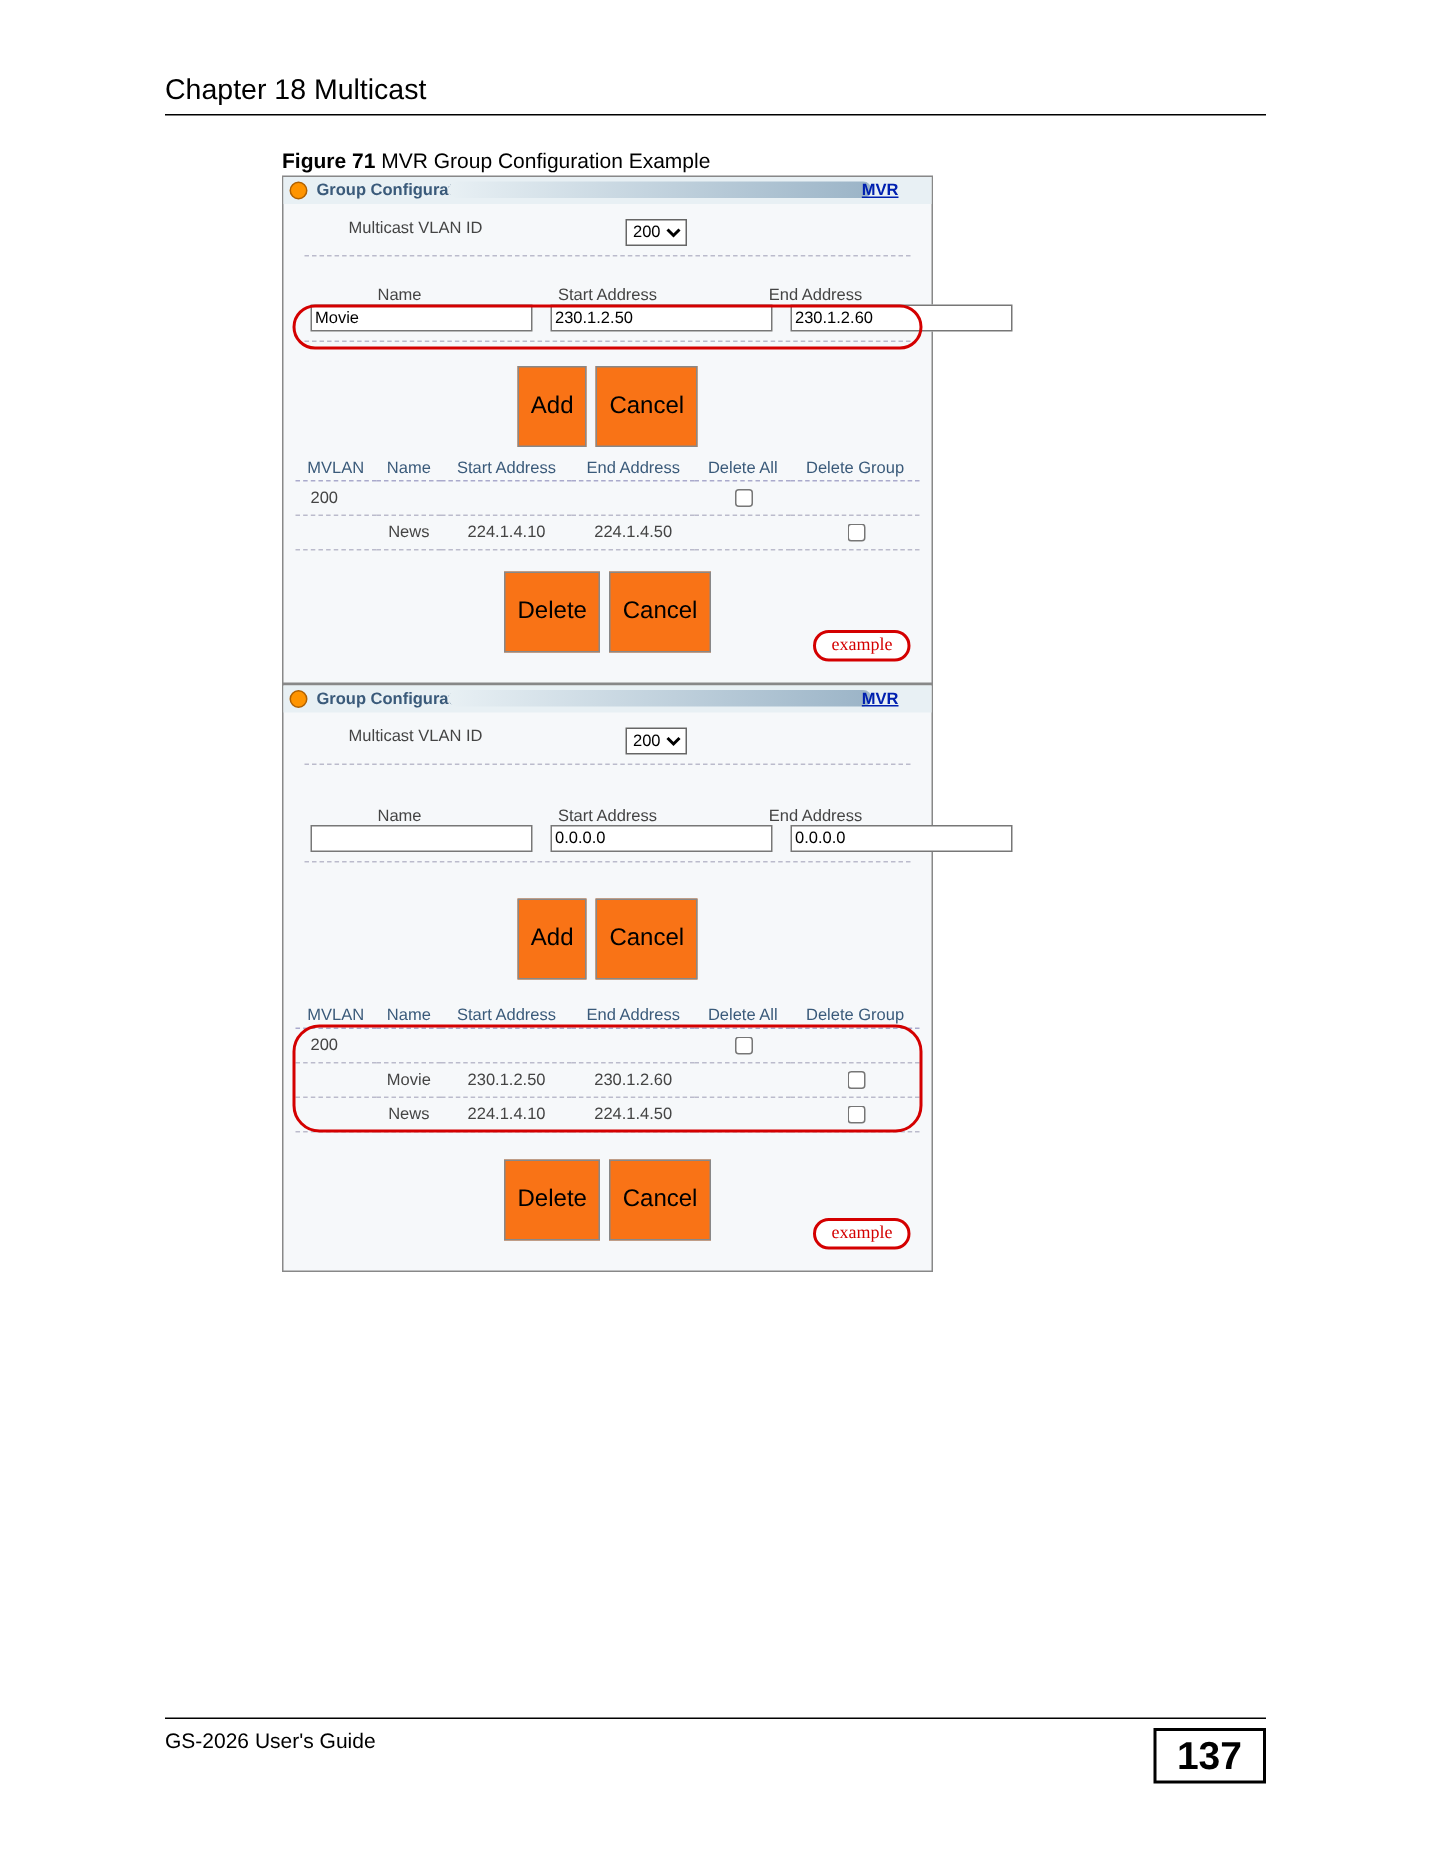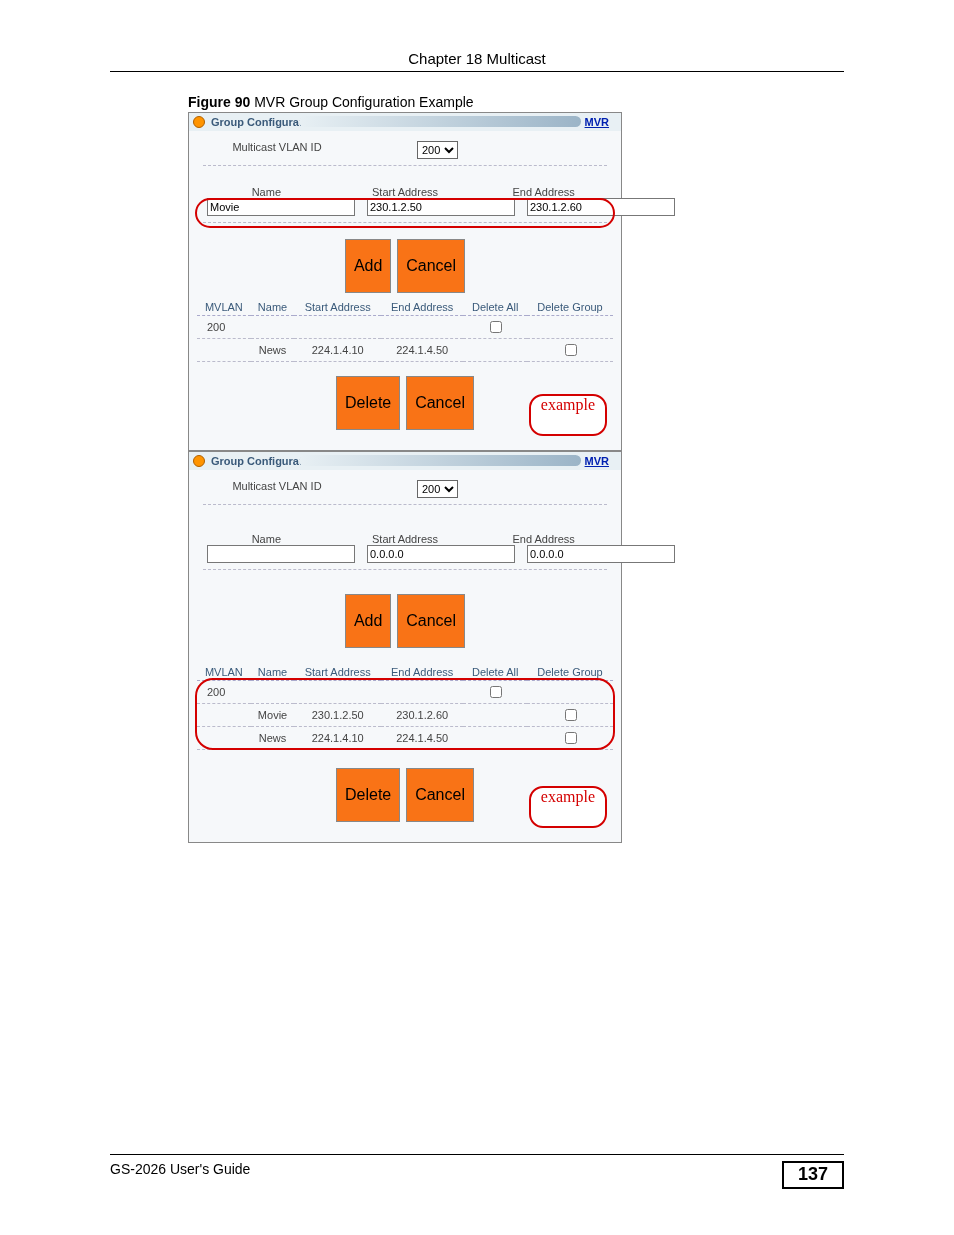--- a/index.html
+++ b/index.html
@@ -9,24 +9,24 @@
     width: 954px;
     height: 1235px;
     position: relative;
     font-size: 14px;
     color: #000;
   }
   .page {
     padding: 50px 110px 0 110px;
   }
   .chap-header {
-    text-align: center;
+    text-align: left;
     border-bottom: 1px solid #000;
     padding-bottom: 4px;
-    font-size: 15px;
+    font-size: 19px;
   }
   .fig-caption {
     font-size: 14px;
     margin: 22px 0 2px 78px;
   }
   .fig-caption b { font-weight: bold; }
   .panel {
     width: 432px;
     margin-left: 78px;
     border: 1px solid #888;
@@ -56,21 +56,21 @@
   .panel-title-bar-grad {
     position:absolute; left:110px; top:3px; right:40px; height:11px;
     background: linear-gradient(to left,#9bb4c7,#e8f0f4);
     border-radius: 6px;
   }
   .mvr-link {
     color: #0020b0;
     font-weight: bold;
     text-decoration: underline;
     font-size: 11px;
-    padding-right: 12px;
+    padding-right: 22px;
     position: relative;
     z-index: 2;
   }
   .section {
     padding: 6px 8px 10px 8px;
   }
   .field-row {
     display: flex;
     align-items: flex-start;
     font-size: 11px;
@@ -142,56 +142,56 @@
     text-align: center;
     padding: 2px 4px;
     border-bottom: 1px dashed #bbc;
   }
   .tbl td.left { text-align: left; padding-left: 10px;}
   .example-badge {
     position: absolute;
     right: 6px;
     color: #d40000;
     font-family: "Times New Roman", serif;
-    font-size: 16px;
+    font-size: 12px;
     border: 2px solid #d40000;
     border-radius: 14px;
-    padding: 0 10px 20px 10px;
+    padding: 0 10px 2px 10px;
     background: #fff;
   }
   .footer {
     position: absolute;
     bottom: 46px;
     left: 110px;
     right: 110px;
     border-top: 1px solid #000;
     display: flex;
     justify-content: space-between;
     align-items: flex-start;
     padding-top: 6px;
     font-size: 14px;
   }
   .page-num-box {
     border: 2px solid #000;
     padding: 2px 14px;
-    font-size: 18px;
+    font-size: 26px;
     font-weight: bold;
     line-height: 1.1;
   }
   .dash-sep { border-top: 1px dashed #bbc; margin: 2px 6px; }
   .cb { width:12px; height:12px; }
 </style>
 </head>
 <body>
 
 <div class="page">
   <div class="chap-header">Chapter 18 Multicast</div>
 
   <div class="fig-caption">
-    <b>Figure 90</b><span>   MVR Group Configuration Example</span>
+    <b>Figure 71</b><span>   MVR Group Configuration Example</span>
   </div>
   <div class="panel" style="height:auto;">
     <div class="panel-title-row">
       <div class="bullet"></div>
       <div class="panel-title">Group Configuration</div>
       <div class="panel-title-bar-grad"></div>
       <a class="mvr-link">MVR</a>
     </div>
 
     <div class="section">

